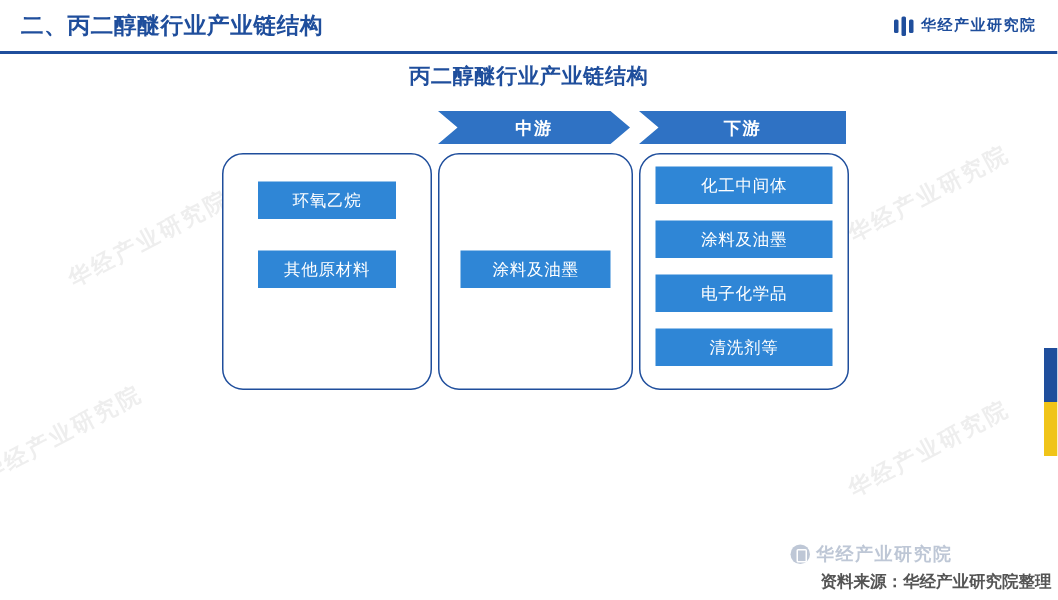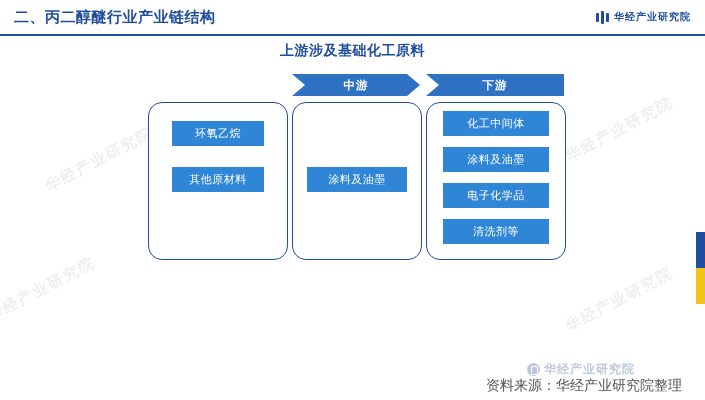--- a/index.html
+++ b/index.html
@@ -150,21 +150,21 @@
     font-size: 11px;
     display: flex;
     align-items: center;
     justify-content: center;
     height: 25px;
     width: 108px;
     letter-spacing: 0.5px;
   }
   .col-box.up   .cell { width: 92px; }
   .col-box.mid  .cell { width: 100px; }
-  .col-box.down .cell { width: 106px; }
+  .col-box.down .cell { width: 118px; }
 
   .up .cell:nth-of-type(1)   { top: 18px; }
   .up .cell:nth-of-type(2)   { top: 64px; }
   .up .cell:nth-of-type(3)   { top: 110px; }
   .mid .cell:nth-of-type(1)  { top: 64px; }
   .down .cell:nth-of-type(1) { top: 8px; }
   .down .cell:nth-of-type(2) { top: 44px; }
   .down .cell:nth-of-type(3) { top: 80px; }
   .down .cell:nth-of-type(4) { top: 116px; }
 
@@ -191,24 +191,25 @@
     position: absolute;
     right: 0;
     width: 9px;
   }
   .edge.blue   { top: 232px; height: 36px; background: #1f4e9c; }
   .edge.yellow { top: 268px; height: 36px; background: #f0c419; }
 
   
   .footer {
     position: absolute;
-    right: 23px;
+    right: 4px;
     bottom: 5px;
-    font-size: 14px;
+    font-size: 11px;
     color: #555555;
+    font-weight: bold;
   }
   .logo-wm {
     position: absolute;
     right: 70px;
     bottom: 22px;
     display: flex;
     align-items: center;
     gap: 4px;
     opacity: 0.55;
   }
@@ -252,21 +253,21 @@
           <span></span>
           <span></span>
           <span></span>
         </span>
       <span class="brand-text">华经产业研究院</span>
     </div>
   </div>
 
 
   <div class="chart-wrap">
-    <div class="chart-title">上游涉及基础化工原料</div>
+    <div class="chart-title">丙二醇醚行业产业链结构</div>
 
     <div class="flow">
 
       <div class="col-box up">
         <div class="cell">环氧乙烷</div>
         <div class="cell">其他原材料</div>
       </div>
 
       <div class="banner mid">中游</div>
       <div class="col-box mid">

